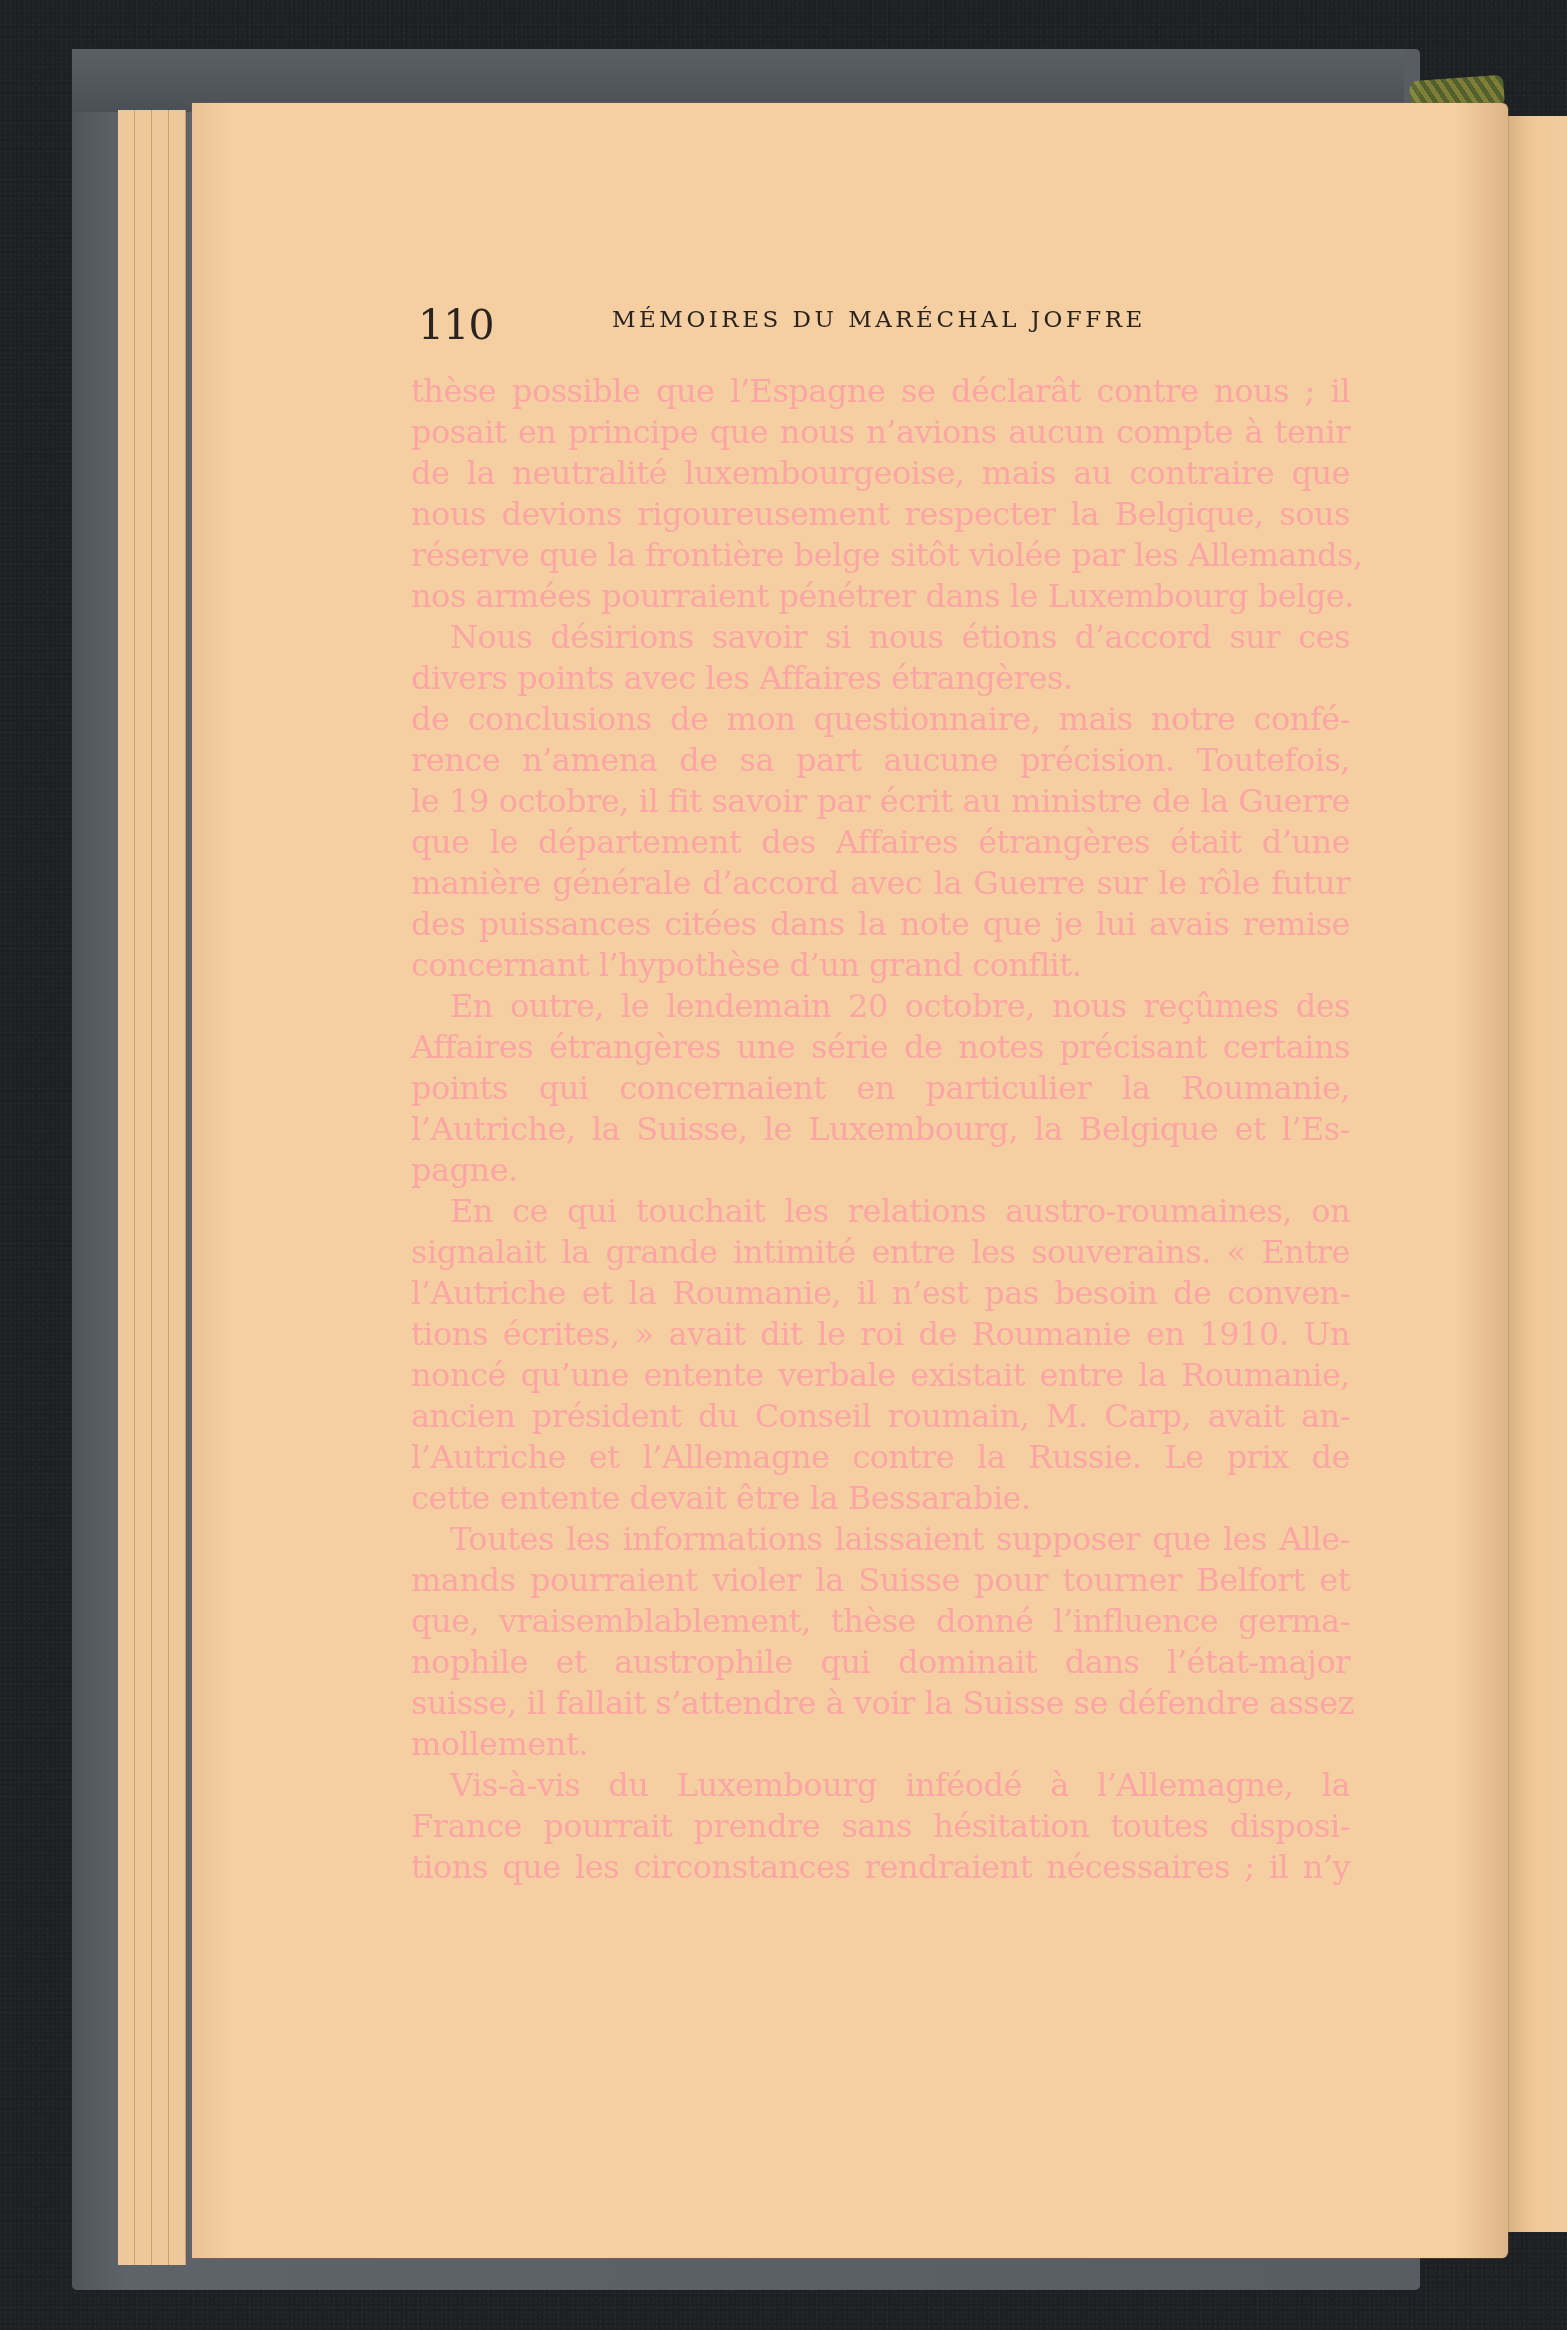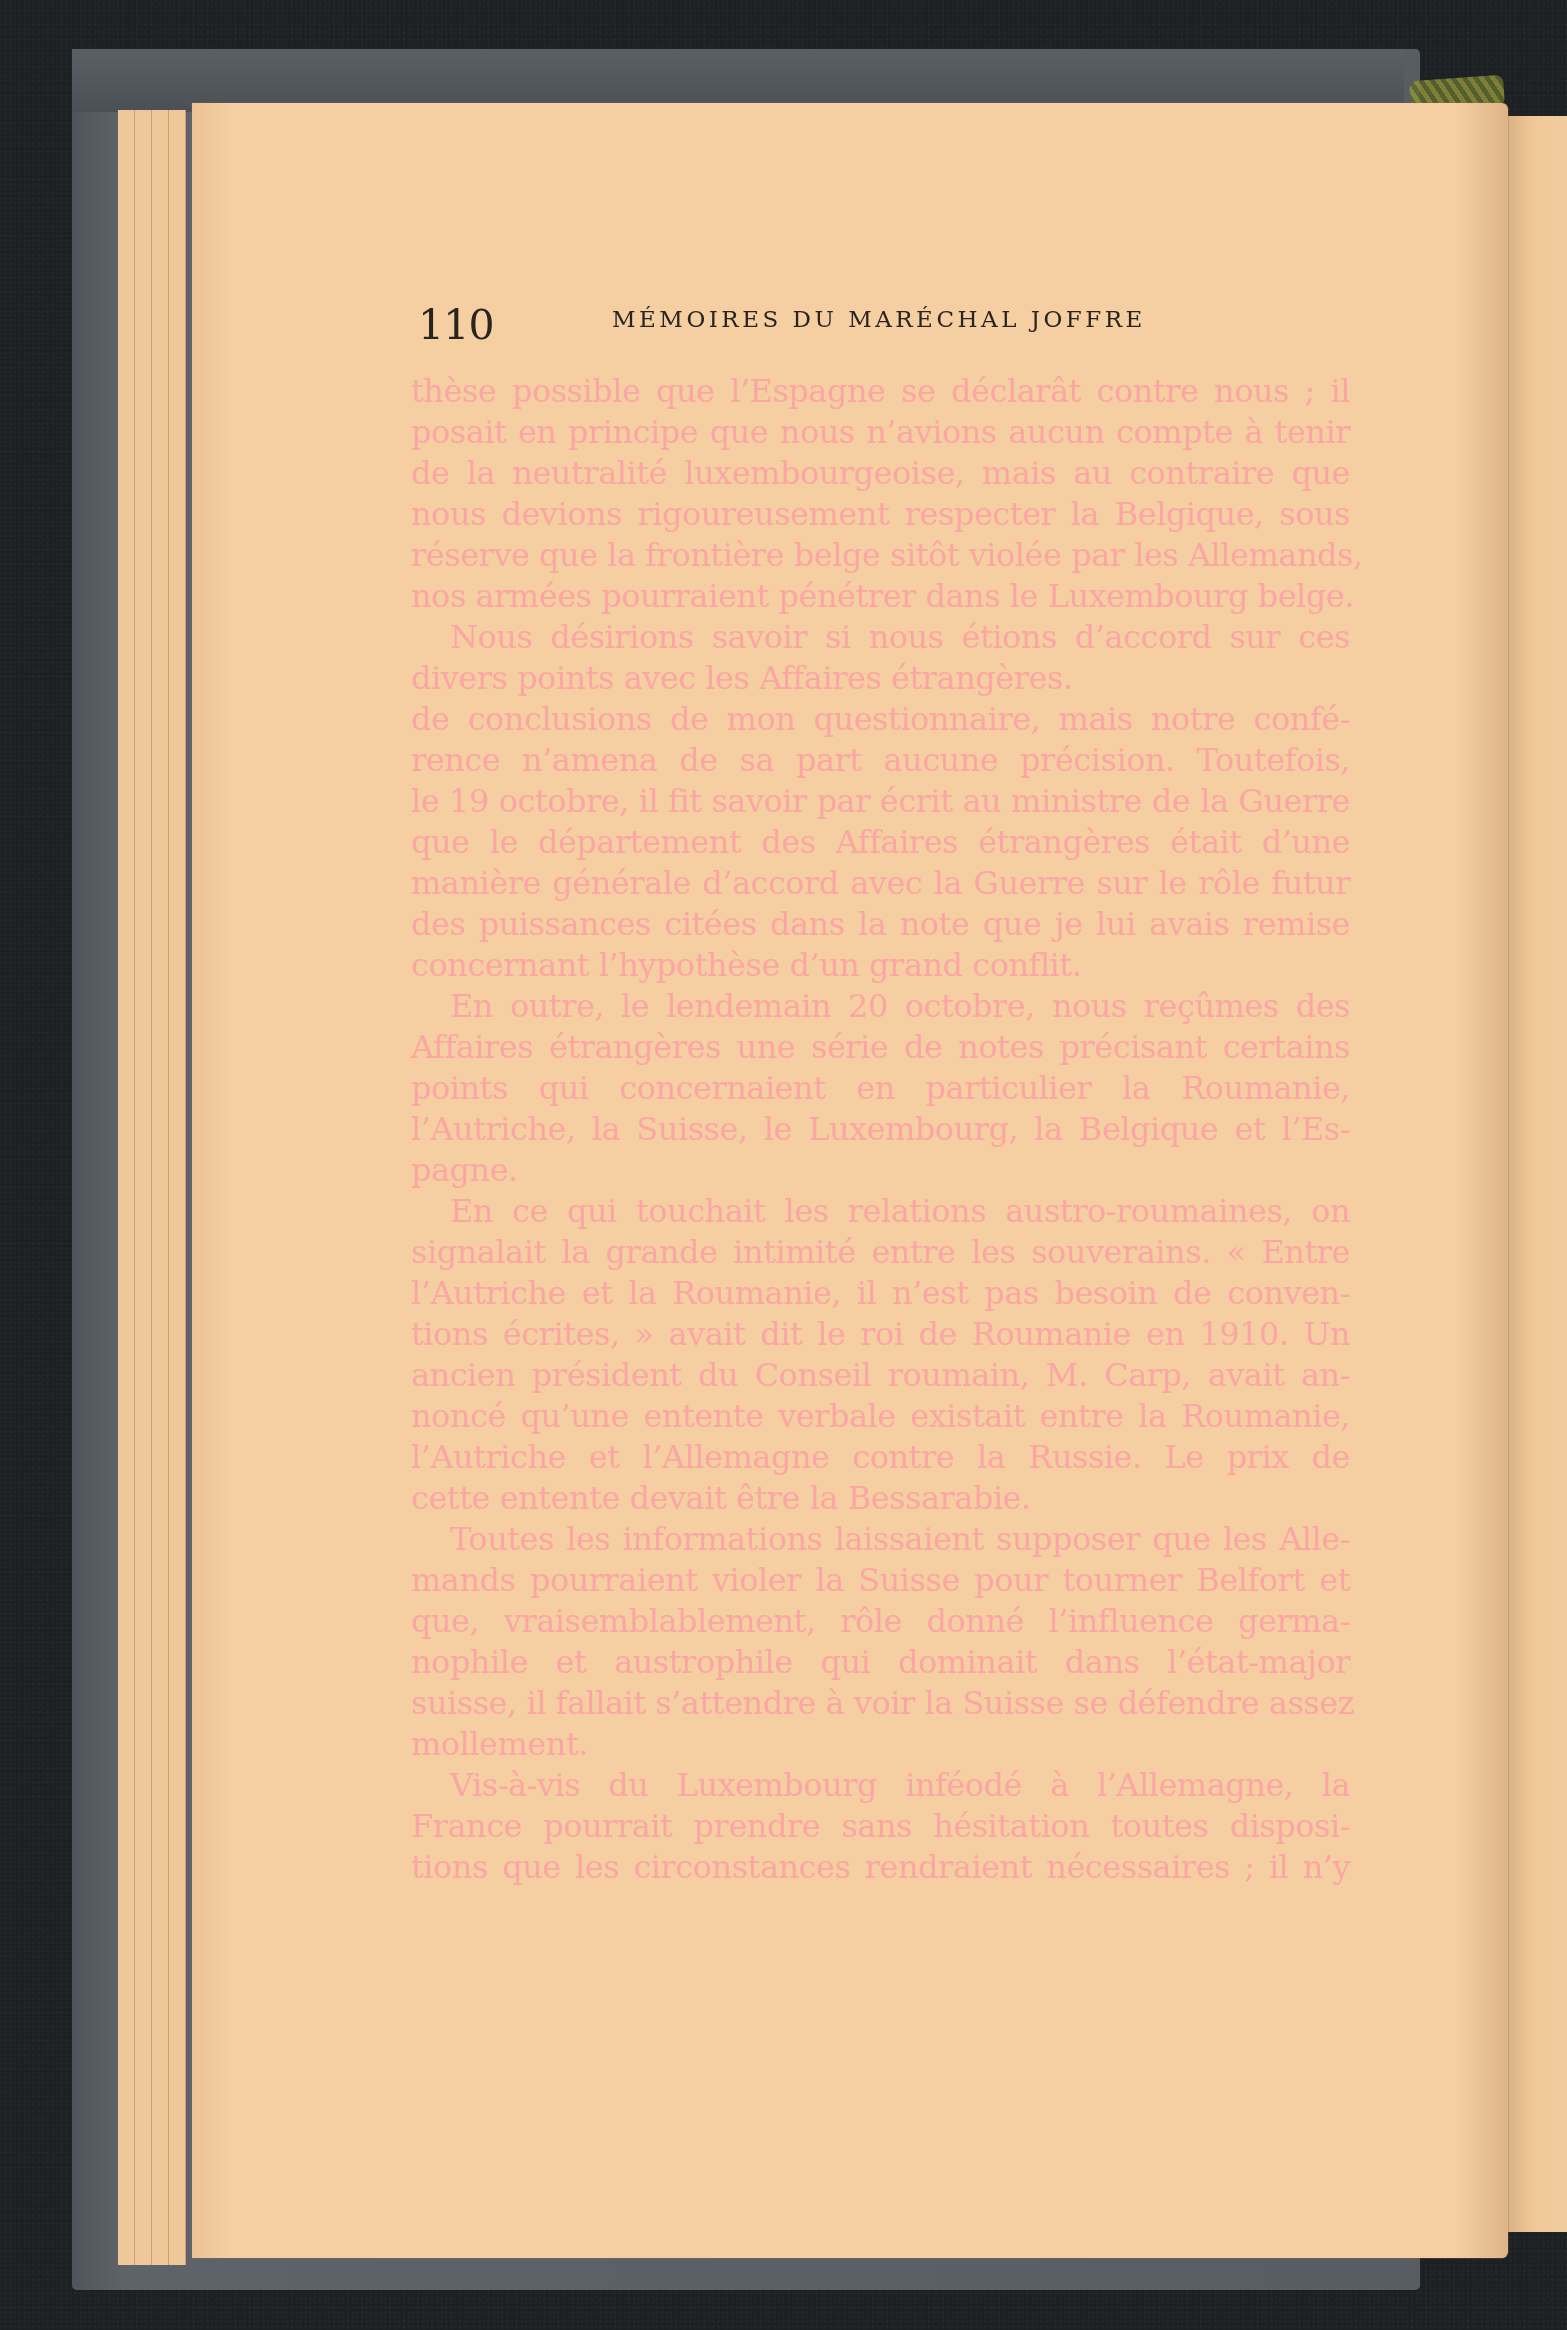--- a/index.html
+++ b/index.html
@@ -102,27 +102,27 @@
     <span class="line last">concernant l’hypothèse d’un grand conflit.</span>
     <span class="line indent">En outre, le lendemain 20 octobre, nous reçûmes des</span>
     <span class="line">Affaires étrangères une série de notes précisant certains</span>
     <span class="line">points qui concernaient en particulier la Roumanie,</span>
     <span class="line">l’Autriche, la Suisse, le Luxembourg, la Belgique et l’Es-</span>
     <span class="line last">pagne.</span>
     <span class="line indent">En ce qui touchait les relations austro-roumaines, on</span>
     <span class="line">signalait la grande intimité entre les souverains. « Entre</span>
     <span class="line">l’Autriche et la Roumanie, il n’est pas besoin de conven-</span>
     <span class="line">tions écrites, » avait dit le roi de Roumanie en 1910. Un</span>
+    <span class="line">noncé qu’une entente verbale existait entre la Roumanie,</span>
     <span class="line">ancien président du Conseil roumain, M. Carp, avait an-</span>
-    <span class="line">noncé qu’une entente verbale existait entre la Roumanie,</span>
     <span class="line">l’Autriche et l’Allemagne contre la Russie. Le prix de</span>
     <span class="line last">cette entente devait être la Bessarabie.</span>
     <span class="line indent">Toutes les informations laissaient supposer que les Alle-</span>
     <span class="line">mands pourraient violer la Suisse pour tourner Belfort et</span>
-    <span class="line">que, vraisemblablement, rôle donné l’influence germa-</span>
+    <span class="line">que, vraisemblablement, thèse donné l’influence germa-</span>
     <span class="line">nophile et austrophile qui dominait dans l’état-major</span>
     <span class="line">suisse, il fallait s’attendre à voir la Suisse se défendre assez</span>
     <span class="line last">mollement.</span>
     <span class="line indent">Vis-à-vis du Luxembourg inféodé à l’Allemagne, la</span>
     <span class="line">France pourrait prendre sans hésitation toutes disposi-</span>
     <span class="line">tions que les circonstances rendraient nécessaires ; il n’y</span>
   </div>
 
 
 </body></html>

